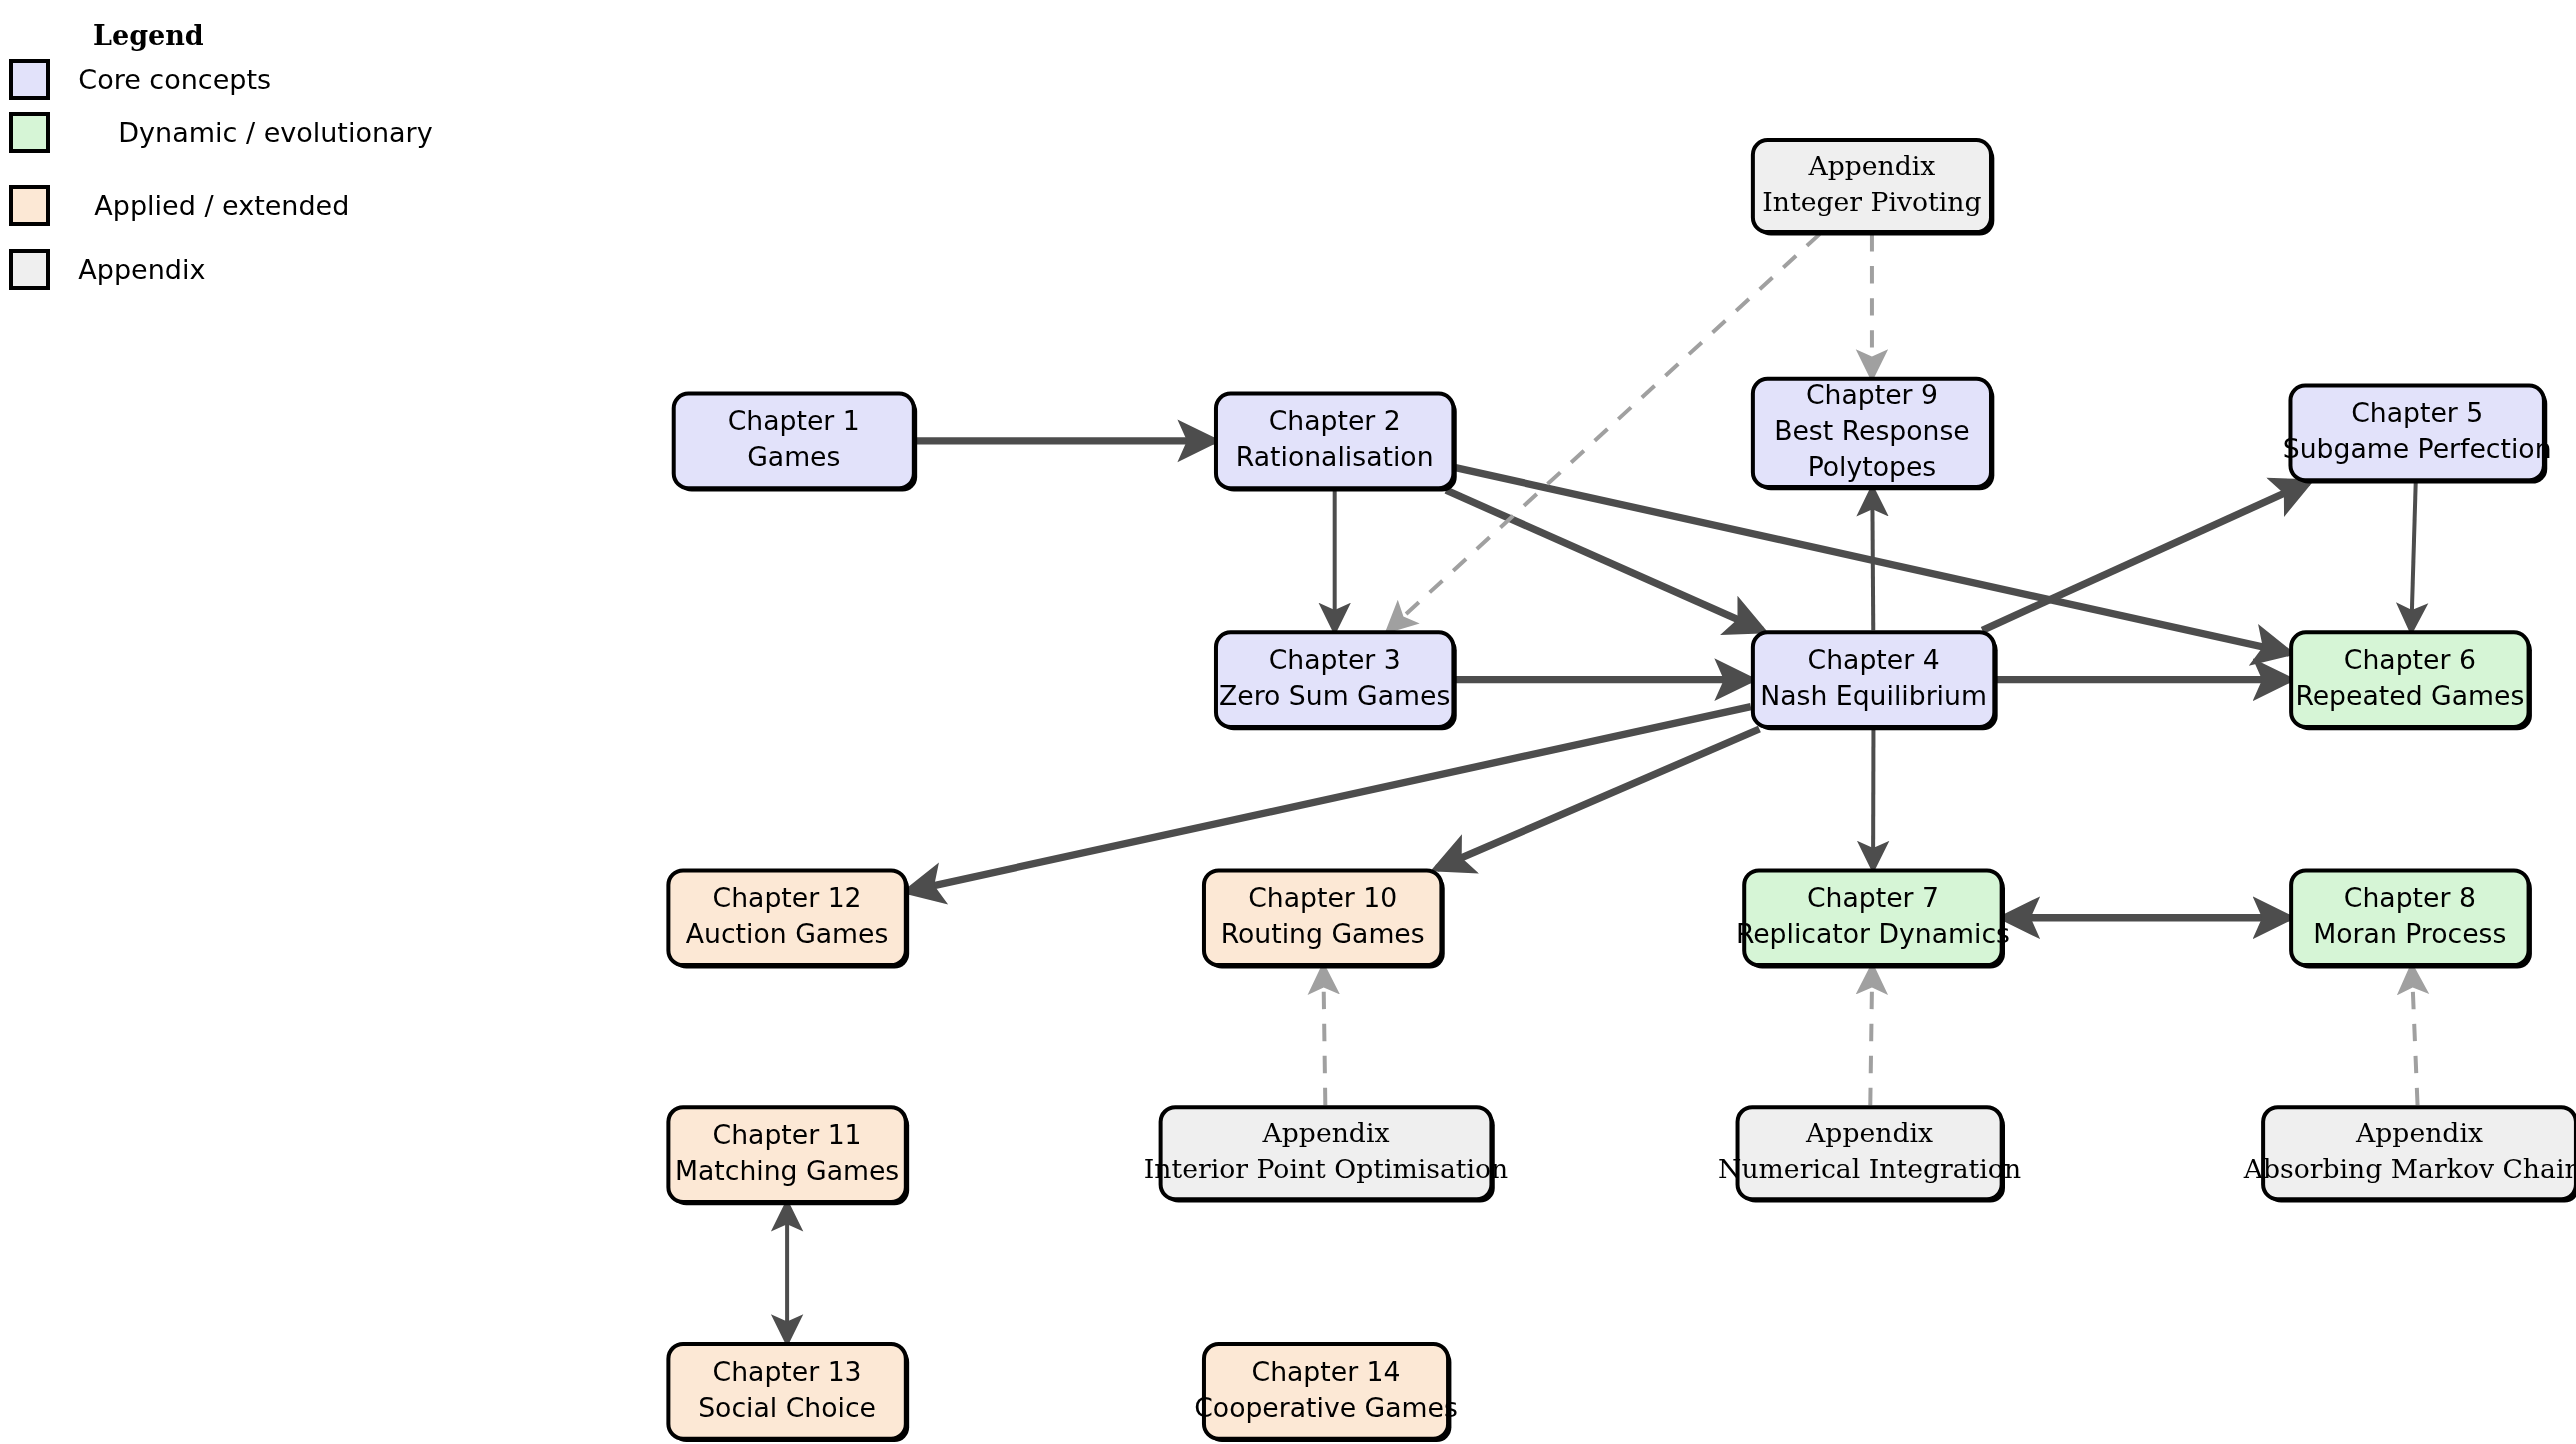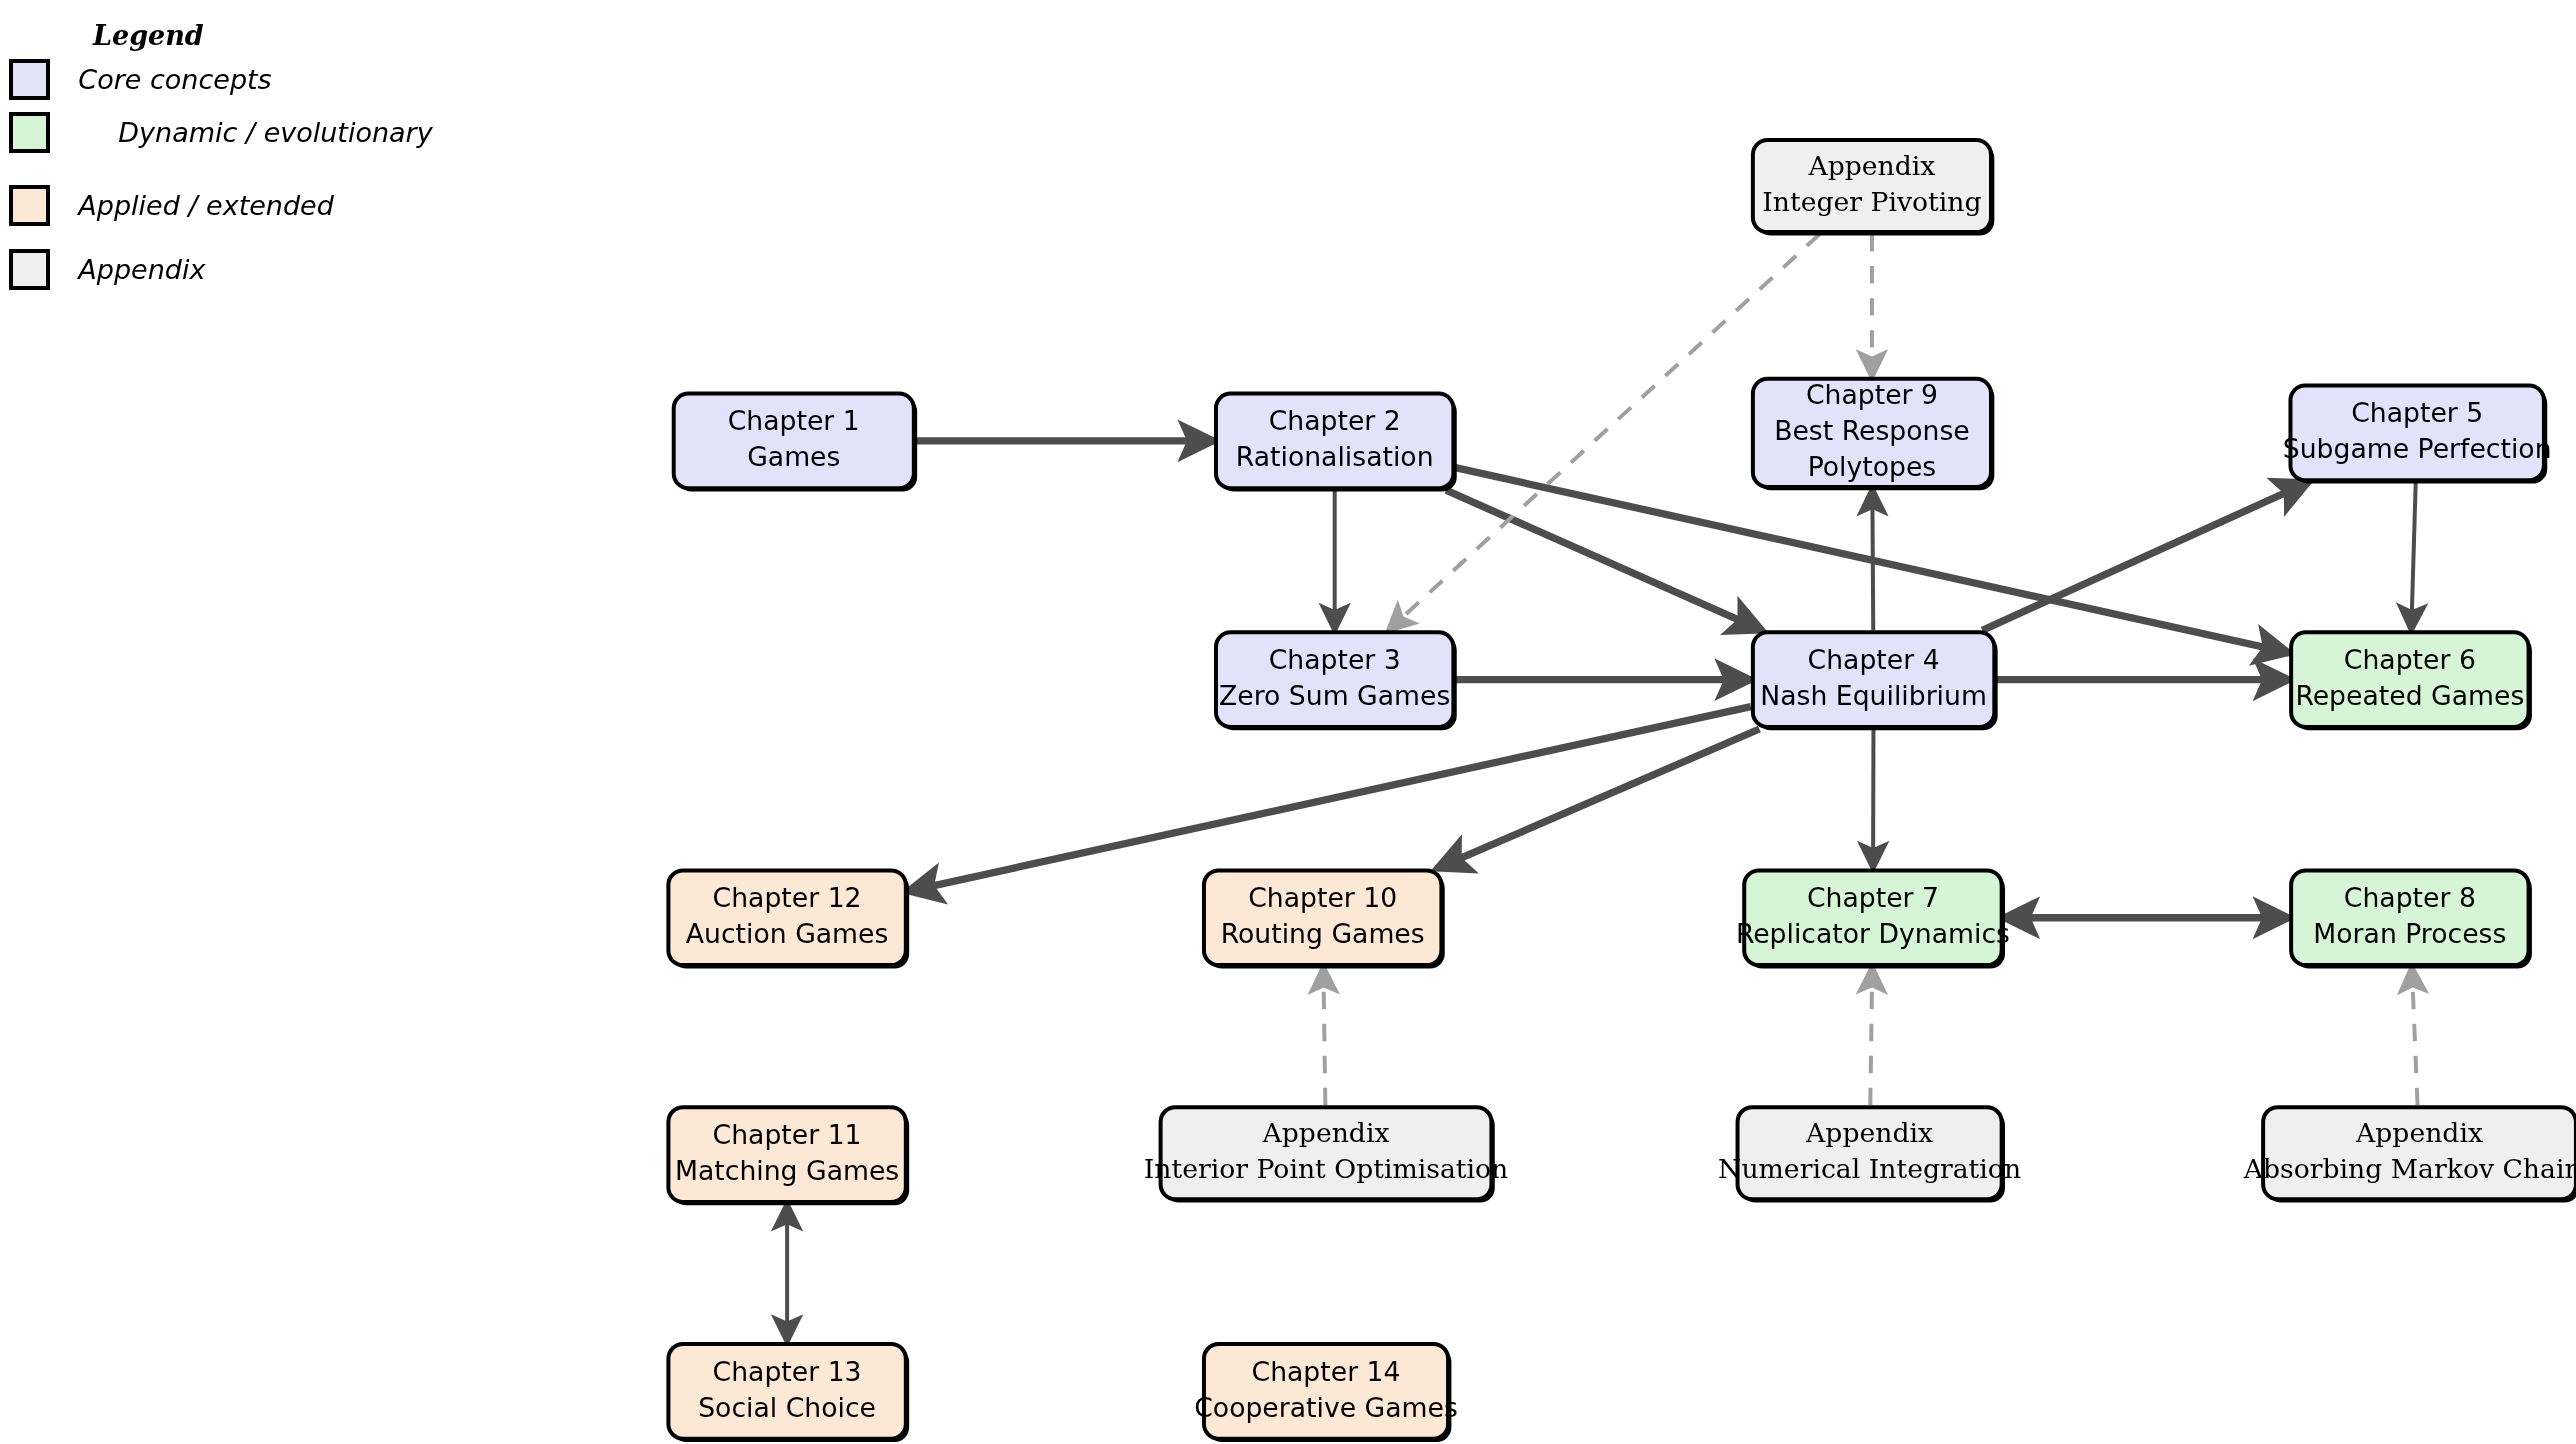--- a/index.html
+++ b/index.html
@@ -4,21 +4,21 @@
 <style>
   html,body{margin:0;padding:0;background:#ffffff;}
   body{width:2576px;height:1444px;overflow:hidden;font-family:"DejaVu Sans",sans-serif;}
   #stage{position:relative;width:2576px;height:1444px;background:#fff;}
   svg#graph{position:absolute;left:0;top:0;width:2576px;height:1444px;}
 
   .node-label{font-family:"DejaVu Sans",sans-serif;font-size:40px;fill:#000;text-anchor:middle;dominant-baseline:middle;}
   .node-label.serif{font-family:"DejaVu Serif",serif;font-size:40px;}
 
   
-  #legend{position:absolute;left:0;top:0;width:414px;height:320px;font-style:italic;}
+  #legend{position:absolute;left:0;top:0;width:414px;height:320px;}
   .legend-title{position:absolute;left:93px;top:20px;font-family:"DejaVu Serif",serif;font-weight:bold;font-size:27px;color:#000;}
   .legend-row{position:absolute;left:9.3px;display:flex;align-items:center;}
   .legend-swatch{width:41px;height:41px;border:4px solid #000;box-sizing:border-box;}
   .legend-text{margin-left:28px;font-family:"DejaVu Sans",sans-serif;font-size:27px;color:#000;white-space:nowrap;}
 </style>
 </head>
 <body>
 
 <div id="stage">
 
@@ -172,21 +172,21 @@
     <div class="legend-title">Legend</div>
     <div id="legend-rows">
         <div class="legend-row" style="top: 59px; align-items: center;">
           <div class="legend-swatch" style="background: rgb(226, 226, 250);"></div>
           <div class="legend-text">Core concepts</div>
         </div>
         <div class="legend-row" style="top: 112px; gap: 40px;">
           <div class="legend-swatch" style="background: rgb(214, 245, 214);"></div>
           <div class="legend-text">Dynamic / evolutionary</div>
         </div>
-        <div class="legend-row" style="top: 185px;">
+        <div class="legend-row" style="top: 185px; gap: 16px;">
           <div class="legend-swatch" style="background: rgb(252, 232, 213);"></div>
           <div class="legend-text">Applied / extended</div>
         </div>
         <div class="legend-row" style="top: 249px;">
           <div class="legend-swatch" style="background: rgb(239, 239, 239);"></div>
           <div class="legend-text">Appendix</div>
         </div>
       </div>
   </div>
 

